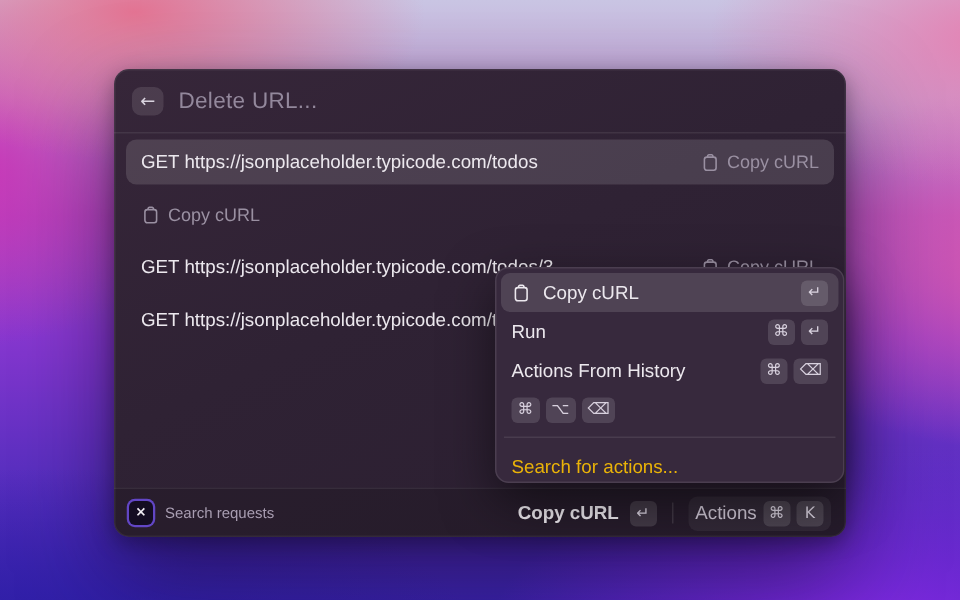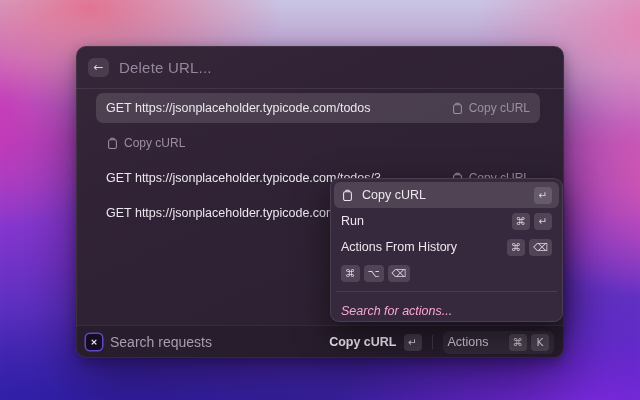--- a/index.html
+++ b/index.html
@@ -27,21 +27,21 @@
   
   .header{ height:42px; display:flex; align-items:center; padding:0 12px; gap:10px; }
   .back-btn{
     width:21px; height:19px; border-radius:6px; background:rgba(255,255,255,.11);
     display:flex; align-items:center; justify-content:center;
     color:#d9d3de; font:12px "DejaVu Sans",sans-serif; cursor:default;
   }
   .search-placeholder{ color:#93889c; font-size:15px; letter-spacing:.2px; flex:1; }
   .header-divider{ height:1px; background:rgba(255,255,255,.08); }
   
-  .list{ padding:4px 24px 0 8px;margin-left:12px; }
+  .list{ padding:4px 8px 0 8px; }
   .row{
     height:30px; margin-bottom:5px; border-radius:7px;
     display:flex; align-items:center; justify-content:space-between; padding:0 10px;
   }
   .row.selected{ background:rgba(255,255,255,.13); }
   .row-title{ color:#ece8ee; font-size:12.5px; white-space:nowrap; }
   .row-accessory{ display:flex; align-items:center; gap:5px; color:#9a90a2; font-size:12px; }
   .clip-icon{ display:inline-flex; }
   
   .actions-panel{
@@ -57,43 +57,43 @@
   .action-row.selected{ background:rgba(255,255,255,.12); }
   .action-left{ display:flex; align-items:center; gap:8px; color:#ece8ee; font-size:12.5px; }
   .action-keys{ display:flex; gap:4px; }
   .kbd{
     min-width:18px; height:17px; padding:0 4px; border-radius:4px;
     background:rgba(255,255,255,.13); color:#d8d1de;
     display:inline-flex; align-items:center; justify-content:center;
     font:10.5px "DejaVu Sans",sans-serif;
   }
   .panel-divider{ height:1px; background:rgba(255,255,255,.09); margin:5px 2px; }
-  .action-search{ padding:7px 7px; color:#f9a8d4; font-size:12.5px;font-style:italic; }
+  .action-search{ padding:7px 7px; color:#eab308; font-size:12.5px; }
   
   .footer{
     position:absolute; left:0; right:0; bottom:0; height:33px;
     border-top:1px solid rgba(255,255,255,.07);
     background:rgba(0,0,0,.12);
     border-radius:0 0 10px 10px;
     display:flex; align-items:center; justify-content:space-between; padding:0 10px;
   }
   .footer-left{ display:flex; align-items:center; gap:8px; }
   .ext-icon{
     width:16px; height:16px; border-radius:4px; background:#140d22;
     box-shadow:0 0 0 1.5px rgba(108,78,224,.85);
     display:flex; align-items:center; justify-content:center;
     color:#f0edf4; font:bold 9px "DejaVu Sans",sans-serif;
   }
-  .footer-label{ color:#a89db1; font-size:14px; }
+  .footer-label{ color:#a89db1; font-size:10px; }
   .footer-right{ display:flex; align-items:center; gap:8px; }
   .primary-action{ display:flex; align-items:center; gap:7px; }
   .primary-label{ color:#ece8ee; font-size:12.5px; font-weight:bold; }
   .footer-sep{ width:1px; height:14px; background:rgba(255,255,255,.12); margin:0 2px; }
   .actions-btn{
-    display:flex; align-items:center; gap:20px; padding:3px 5px; border-radius:6px;
+    display:flex; align-items:center; gap:4px; padding:3px 5px; border-radius:6px;
     background:rgba(255,255,255,.06);
   }
   .actions-label{ color:#cfc7d5; font-size:12.5px; }
 </style>
 </head>
 <body>
 
 <svg width="0" height="0" style="position:absolute">
   <defs>
     <g id="clip-glyph">

